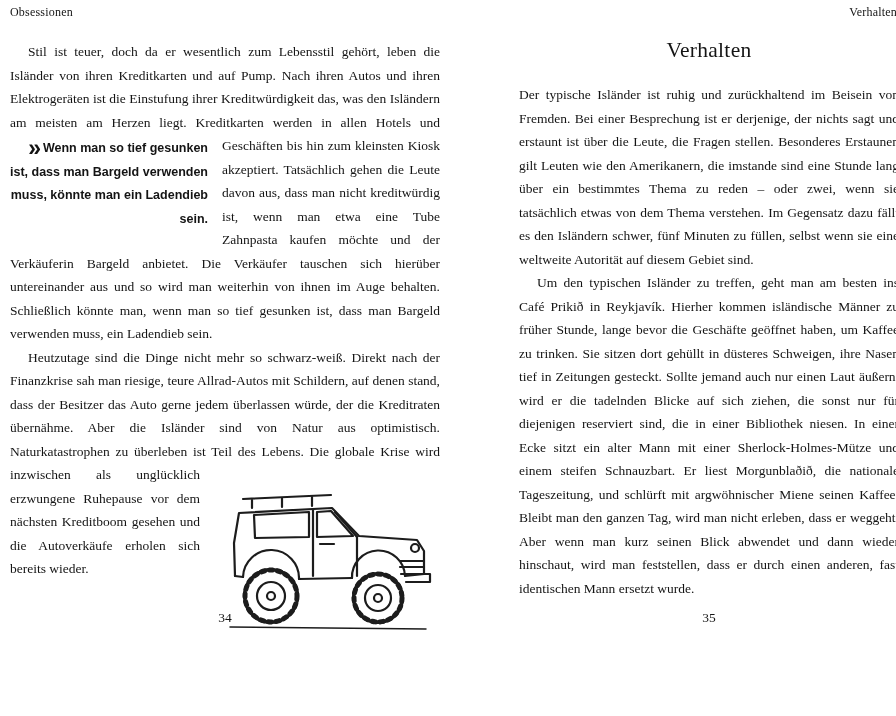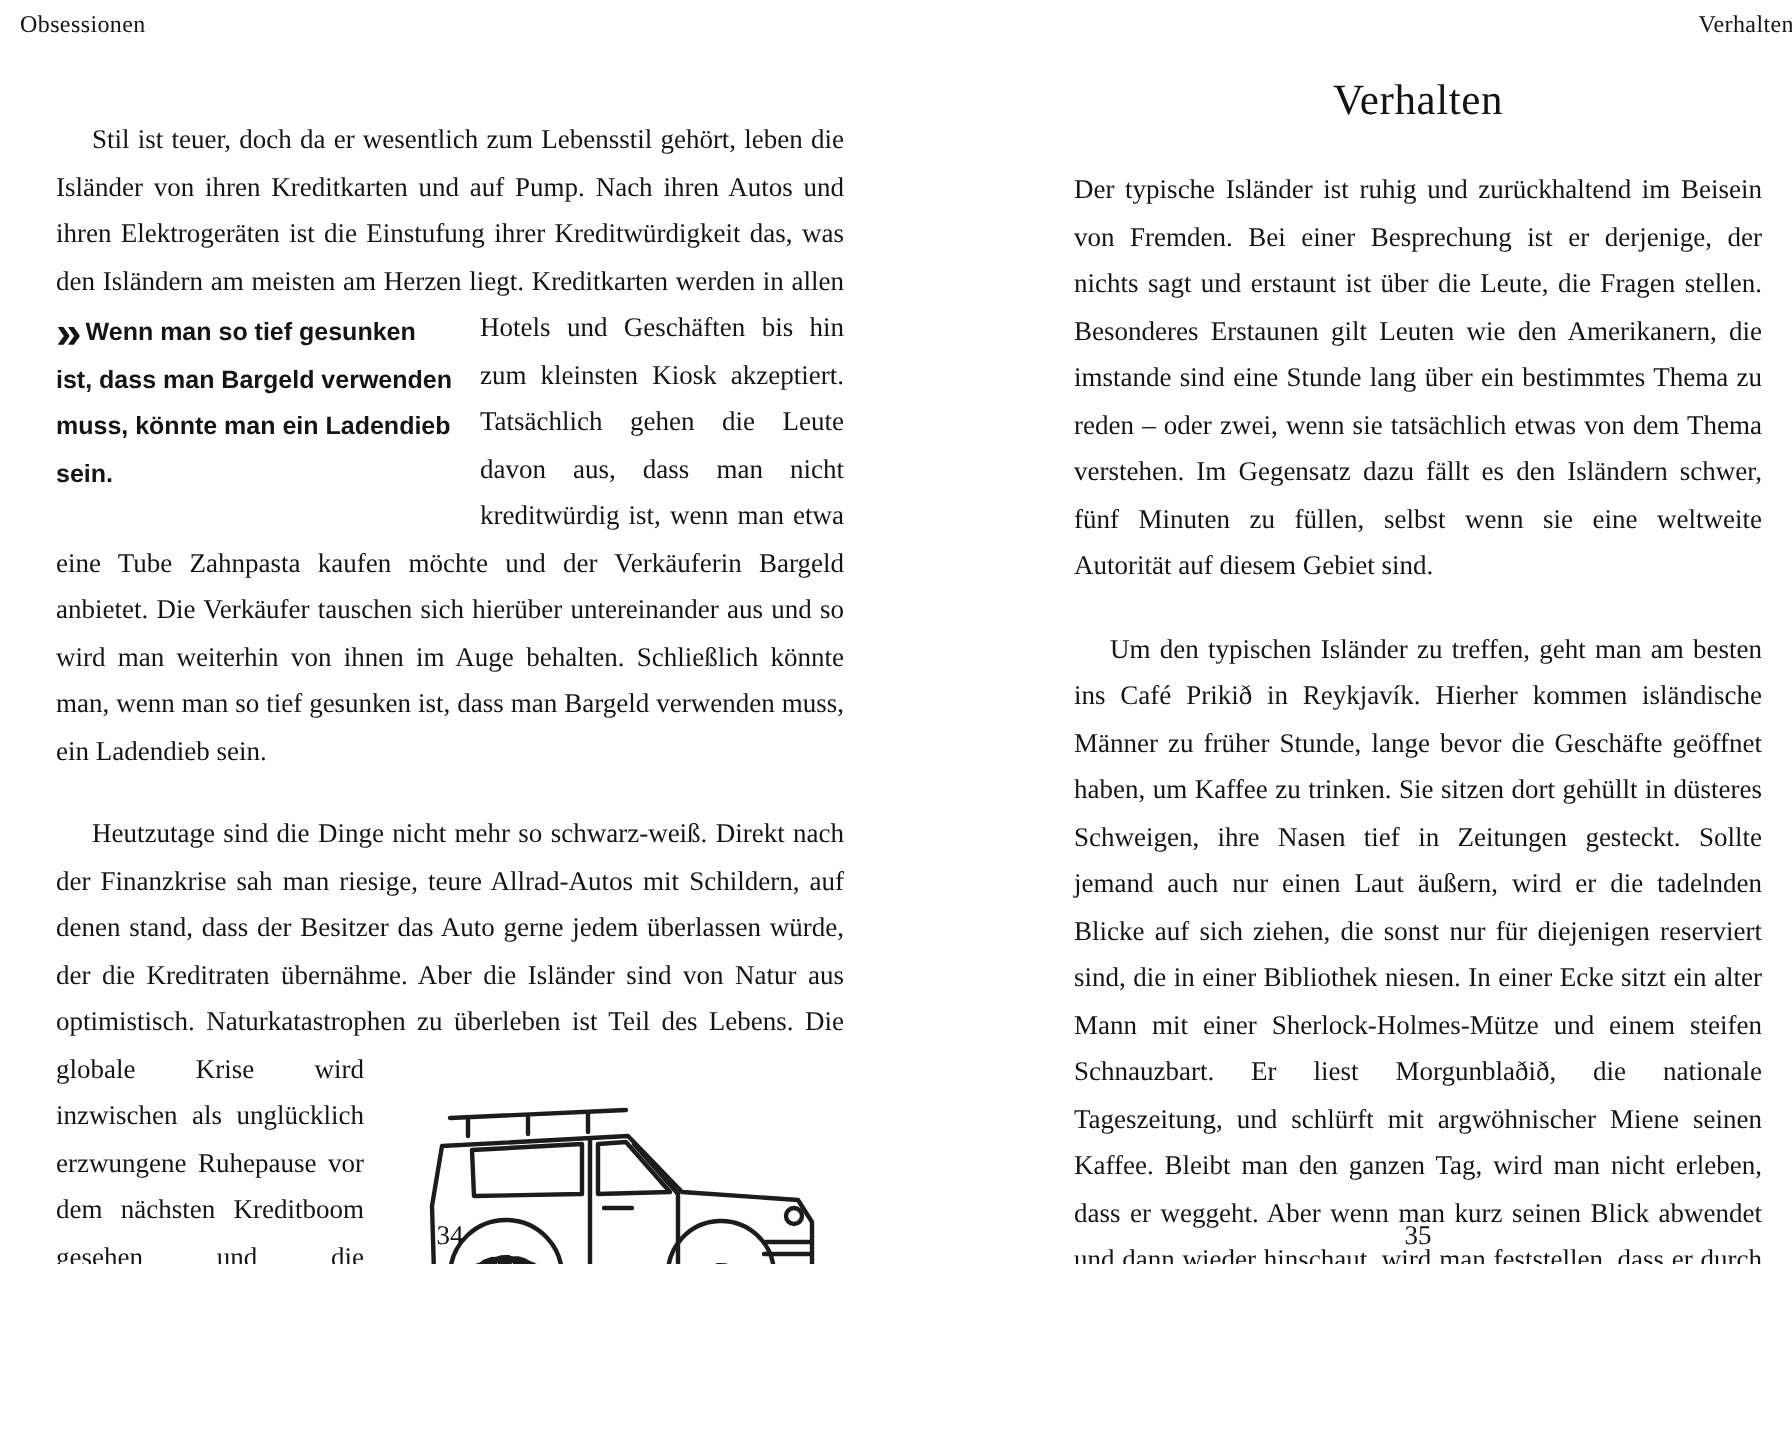--- a/index.html
+++ b/index.html
@@ -14,34 +14,34 @@
 
   .running-head { position:absolute; top:5px; font-size:12px; letter-spacing:0.2px; }
   .rh-left  { left:10px; }
   .rh-right { right:12px; }
 
   .content { position:absolute; }
   .left  .content { left:10px; right:8px;  top:40px; }
   .right .content { left:58px; right:10px; top:30px; }
 
   .para {
-    margin:18px; font-size:13.5px; line-height:23.5px; text-align:justify;
+    margin:0; font-size:13.5px; line-height:23.5px; text-align:justify;
     hyphens:auto; -webkit-hyphens:auto;
   }
   .indent { text-indent:18px; }
 
   .chapter-title {
     font-weight:normal; font-size:21.5px; text-align:center;
     margin:8px 0 20px; letter-spacing:0.3px;
   }
 
   .pull-quote {
     display:block; font-family:"Liberation Sans","DejaVu Sans",sans-serif;
     font-weight:700; font-size:12.5px; line-height:23.5px;
-    text-align:left; text-indent:0;
+    text-align:right; text-indent:0;
   }
   .pq-left  { float:left;  width:198px; margin:3px 14px 6px 0; }
   .pq-right { float:right; width:176px; margin:6px 0 6px 12px; }
   .pq-marker {
     font-size:23px; line-height:1; vertical-align:-4px;
     margin-right:3px; letter-spacing:-1px;
   }
 
   .car-float { float:right; display:block; width:230px; margin:14px 0 4px 10px; text-indent:0; }
   .car-float svg { display:block; width:100%; height:auto; }

